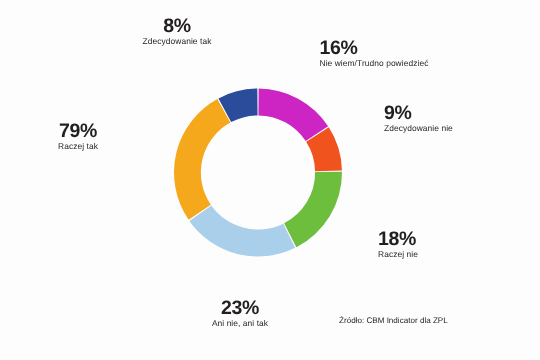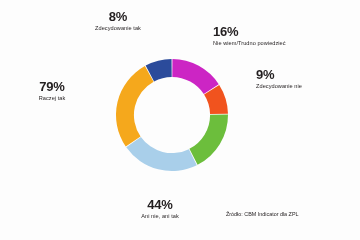--- a/index.html
+++ b/index.html
@@ -65,23 +65,27 @@
   <div class="lbl right" id="lbl-niewiem">
     <span class="pct">16%</span>
     <span class="nm">Nie wiem/Trudno powiedzieć</span>
   </div>
 
   <div class="lbl right" id="lbl-zdec-nie">
     <span class="pct">9%</span>
     <span class="nm">Zdecydowanie nie</span>
   </div>
 
+  <div class="lbl right" id="lbl-raczej-nie">
+    <span class="pct">18%</span>
+    <span class="nm">Raczej nie</span>
+  </div>
 
   <div class="lbl center" id="lbl-ani">
-    <span class="pct">44%</span>
+    <span class="pct">23%</span>
     <span class="nm">Ani nie, ani tak</span>
   </div>
 
   <div class="lbl center" id="lbl-raczej-tak">
     <span class="pct">79%</span>
     <span class="nm">Raczej tak</span>
   </div>
 
   <div id="source-note">Źródło: CBM Indicator dla ZPL</div>
 

